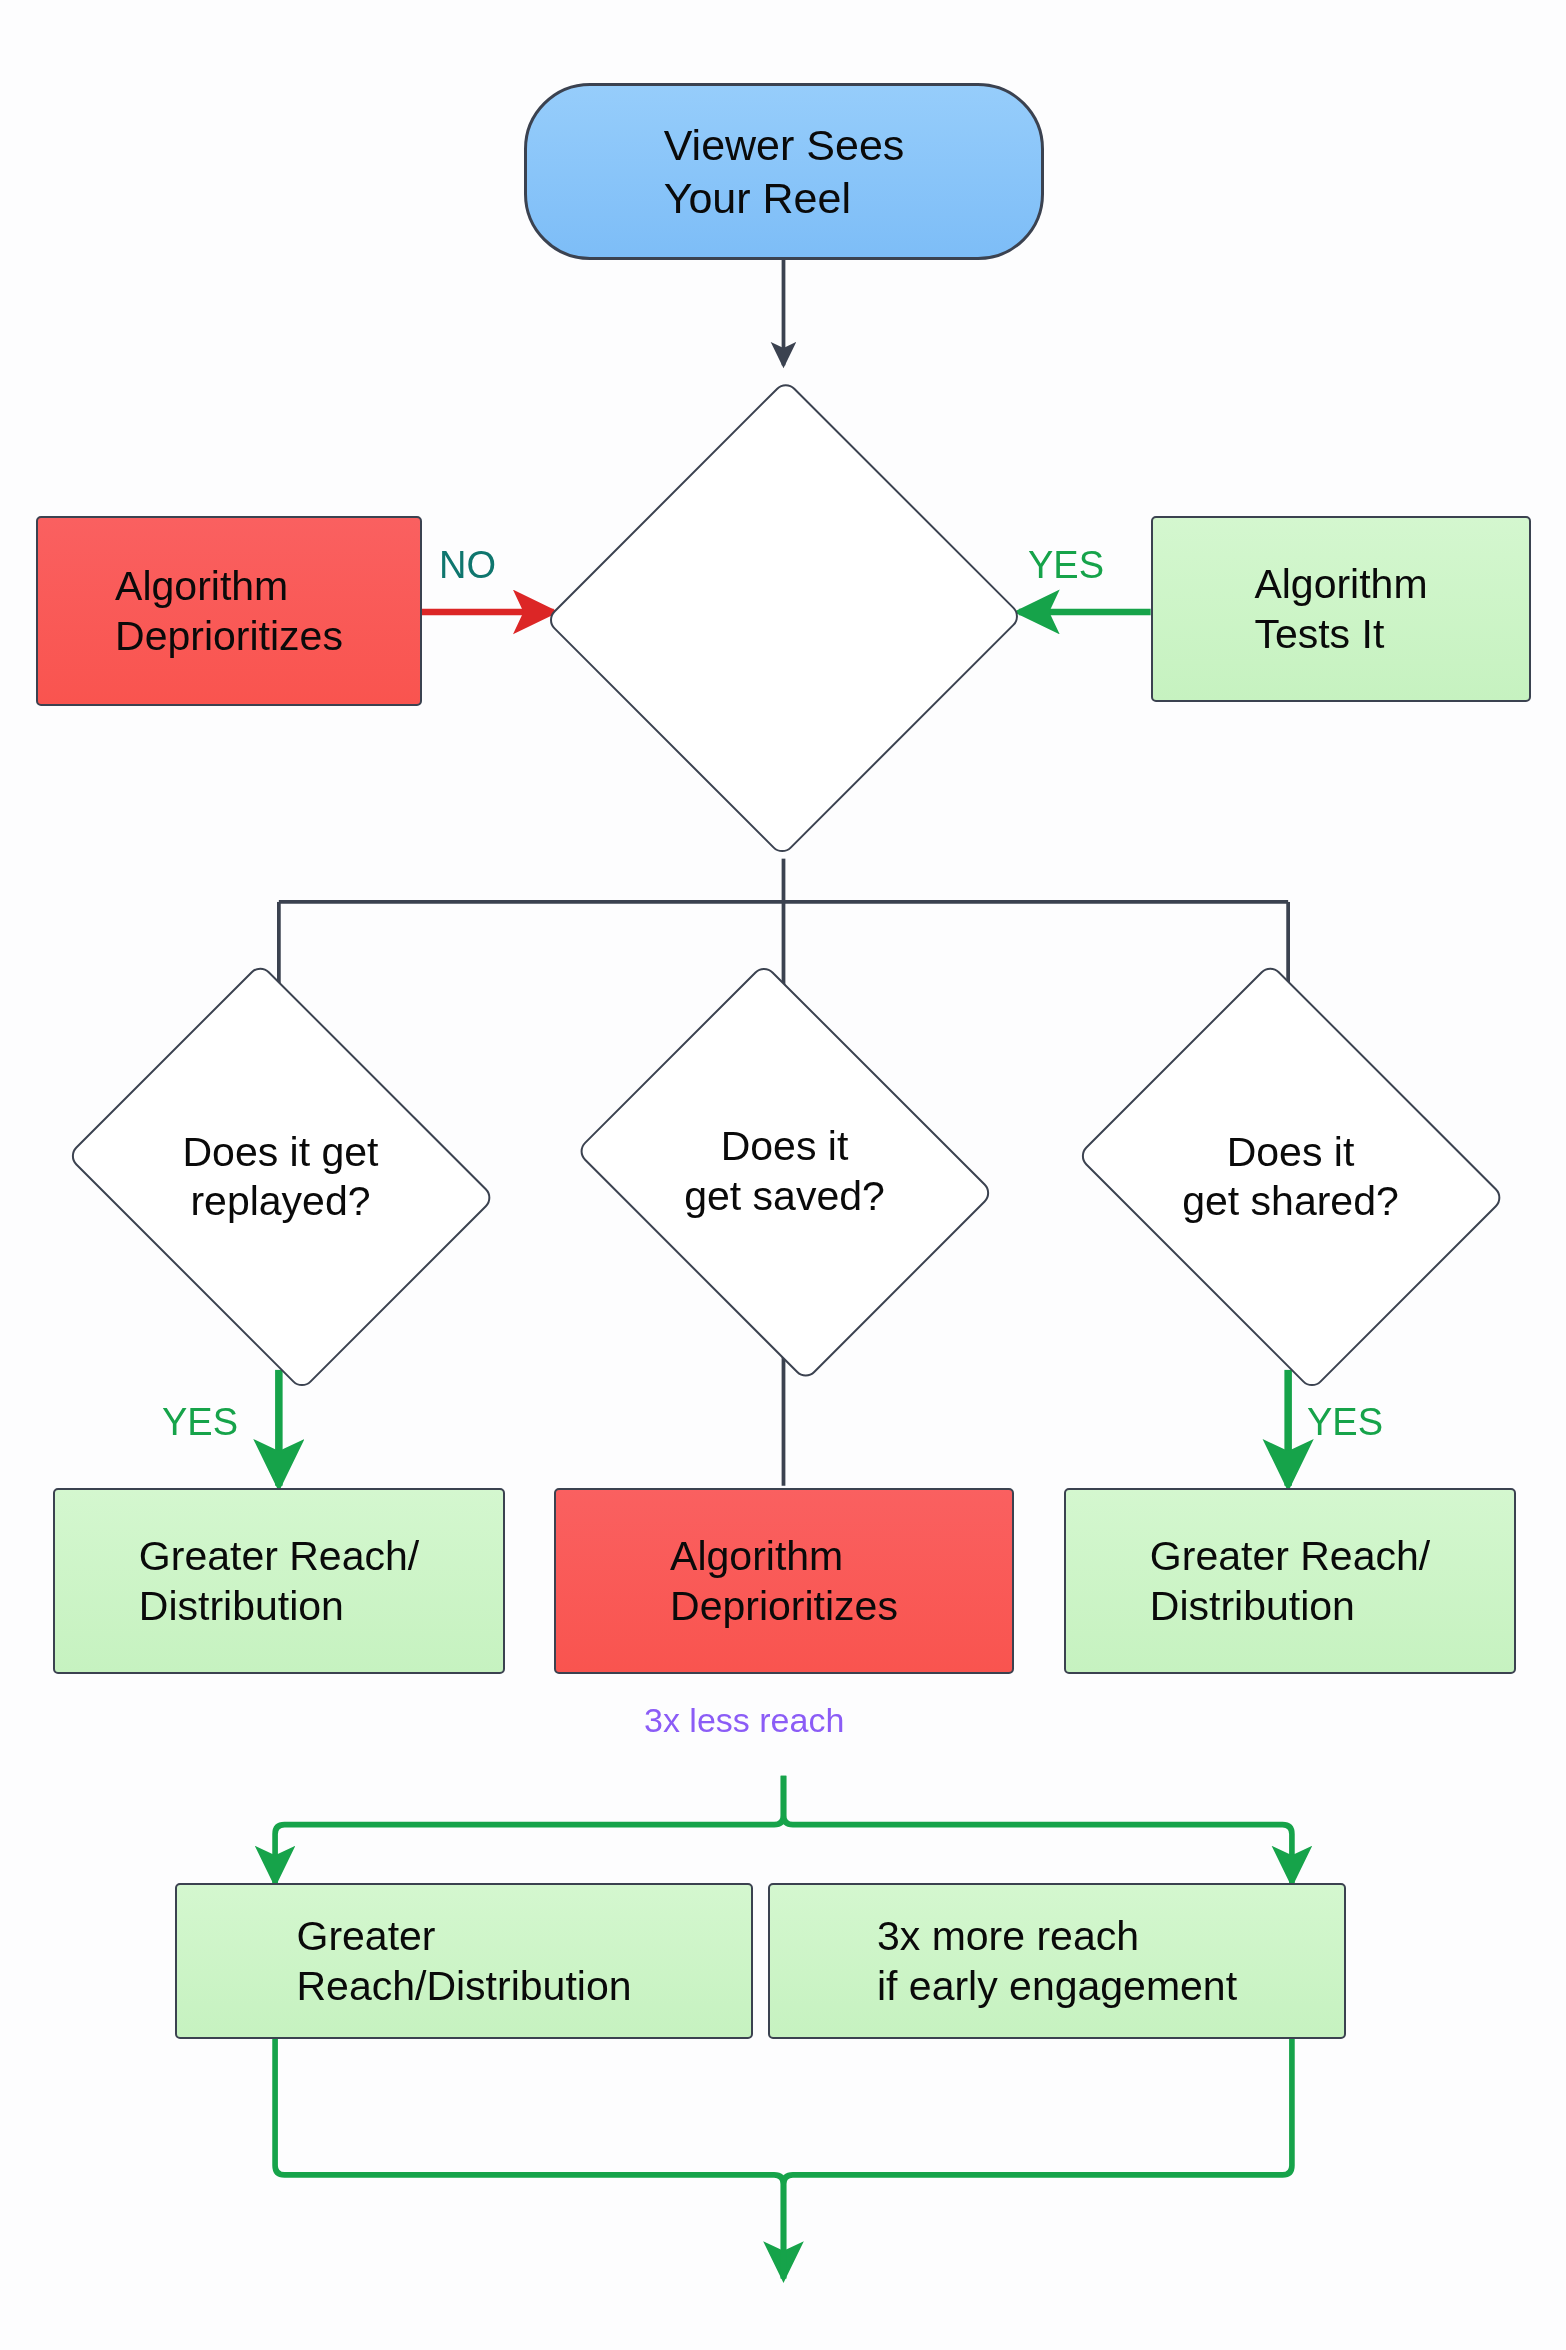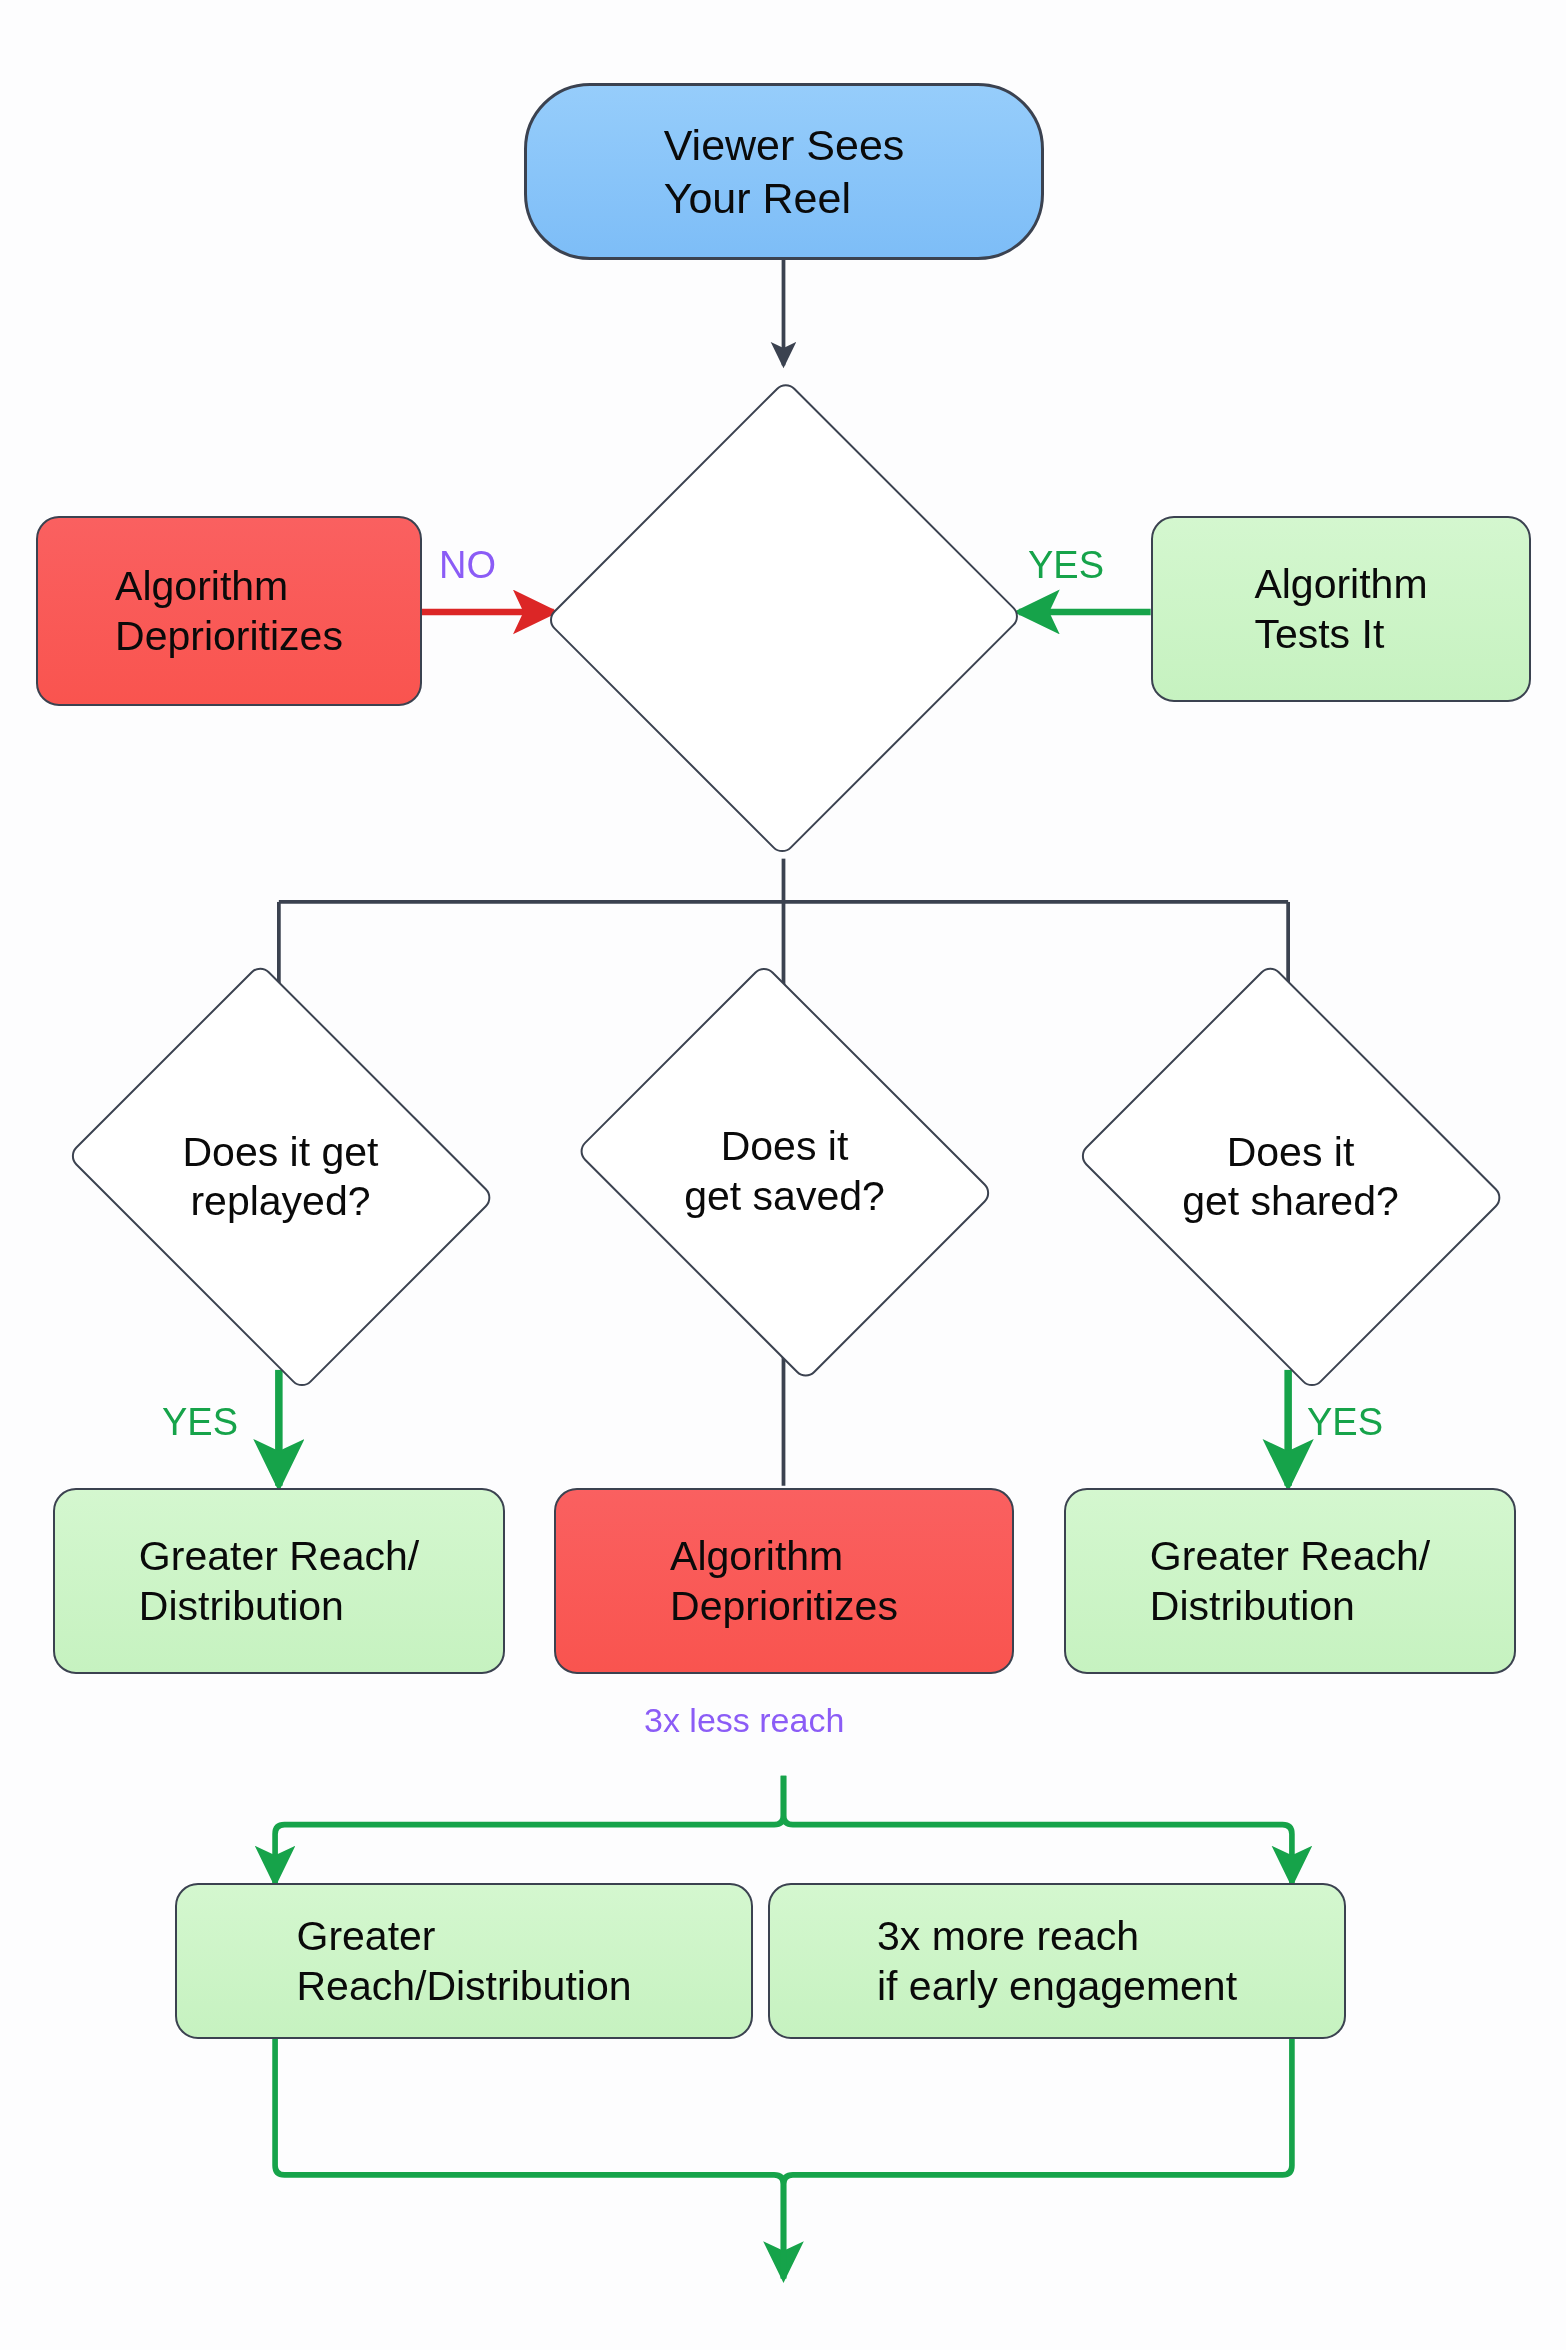--- a/index.html
+++ b/index.html
@@ -28,21 +28,21 @@
     display: flex;
     align-items: center;
     justify-content: center;
     color: #0a0a0a;
     line-height: 1.22;
     white-space: pre-line;
   }
   
   .rectnode {
     border: 2.8px solid #3b4250;
-    border-radius: 23px;
+    border-radius: 5px;
     font-size: 41px;
   }
   .pill {
     border: 3.8px solid #3b4250;
     border-radius: 66px;
     font-size: 43px;
     background: linear-gradient(180deg,#96cdfb 0%, #7dbdf7 100%);
   }
   .green {
     background: linear-gradient(180deg,#d4f7cf 0%, #c6f2c0 100%);
@@ -77,21 +77,21 @@
     line-height: 1.2;
     white-space: pre-line;
   }
   .edgelabel {
     position: absolute;
     font-size: 38px;
     font-weight: 400;
     white-space: nowrap;
   }
   .lbl-yes { color: #16a34a; }
-  .lbl-no  { color: #8b5cf6; }
+  .lbl-no  { color: #0f766e; }
   .lbl-note { color: #8b5cf6; font-size: 34px; }
   .footer-note {
     position: absolute;
     font-size: 41px;
     color: #6b7280;
     white-space: nowrap;
   }
 </style>
 </head>
 <body>

